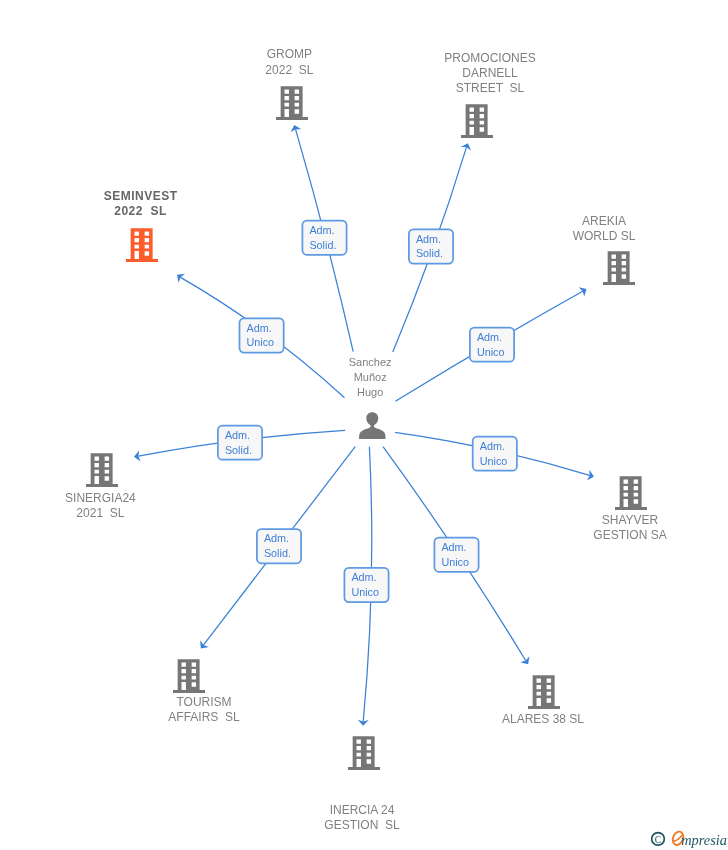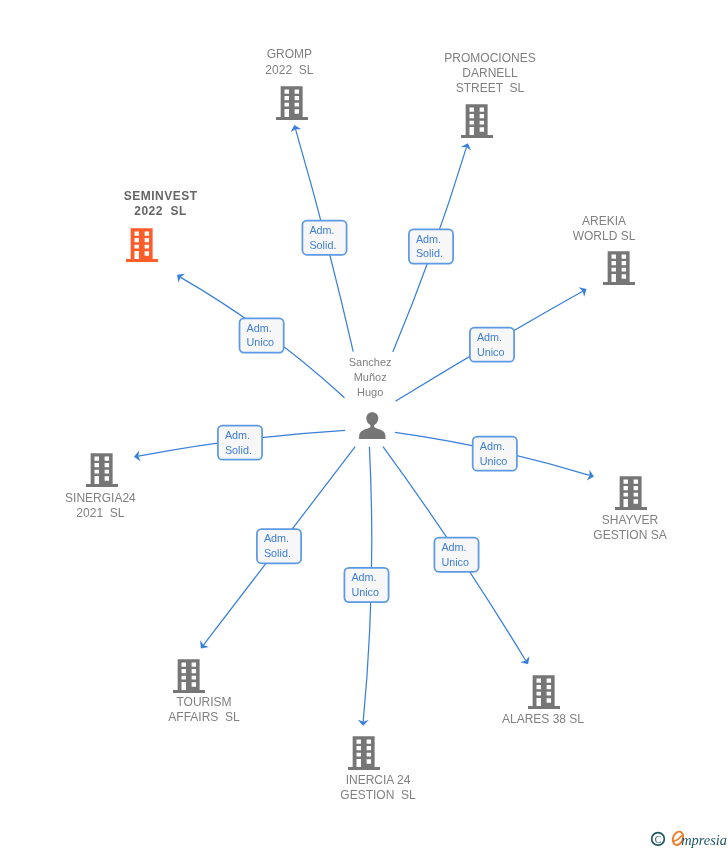--- a/index.html
+++ b/index.html
@@ -2,21 +2,21 @@
 <html><head>
 <meta charset="utf-8">
 <style>
   html,body{margin:0;padding:0;background:#ffffff;}
   body{width:728px;height:850px;overflow:hidden;font-family:"Liberation Sans",sans-serif;}
   #stage{position:relative;width:728px;height:850px;background:#fff;}
   svg.layer{position:absolute;left:0;top:0;width:728px;height:850px;}
   .node-label{position:absolute;text-align:center;color:#808080;font-size:12px;line-height:15.2px;
     font-family:"Liberation Sans",sans-serif;white-space:pre;transform:translateX(-50%) translateZ(0);}
   .node-label.center{font-size:11px;line-height:15.1px;}
-  .node-label.hl{color:#666666;font-weight:bold;letter-spacing:0.5px;margin-left:20px;}
+  .node-label.hl{color:#666666;font-weight:bold;letter-spacing:0.5px;}
   .edge-box{position:absolute;box-sizing:border-box;border:1.8px solid transparent;
     background:transparent;color:#3f7fd5;font-size:10.8px;line-height:14.9px;text-align:left;
     display:flex;flex-direction:column;justify-content:center;align-items:flex-start;
     padding-left:6px;font-family:"Liberation Sans",sans-serif;}
   .edge-box span{transform:translateZ(0);}
   .wm{position:absolute;transform:translateZ(0);}
 </style>
 </head>
 <body>
 
@@ -114,21 +114,21 @@
       <div class="node-label" style="left: 604px; top: 213.5px;">AREKIA
 WORLD SL</div>
       <div class="node-label hl" style="left: 140.6px; top: 188.5px;">SEMINVEST
 2022  SL</div>
       <div class="node-label" style="left: 100.4px; top: 491px;">SINERGIA24
 2021  SL</div>
       <div class="node-label" style="left: 630px; top: 512.5px;">SHAYVER
 GESTION SA</div>
       <div class="node-label" style="left: 204px; top: 695px;">TOURISM
 AFFAIRS  SL</div>
-      <div class="node-label" style="left: 362px; top: 773px; margin-left: 16px;">INERCIA 24
+      <div class="node-label" style="left: 362px; top: 803px;">INERCIA 24
 GESTION  SL</div>
       <div class="node-label" style="left: 543px; top: 712px;">ALARES 38 SL</div>
     </div>
   <div id="boxes">
       <div class="edge-box" style="left: 302.4px; top: 220.6px; width: 44.2px; height: 34.2px;">
         <span>Adm.</span>
         <span>Solid.</span>
       </div>
       <div class="edge-box" style="left: 408.9px; top: 229.4px; width: 44.2px; height: 34.2px;">
         <span>Adm.</span>

